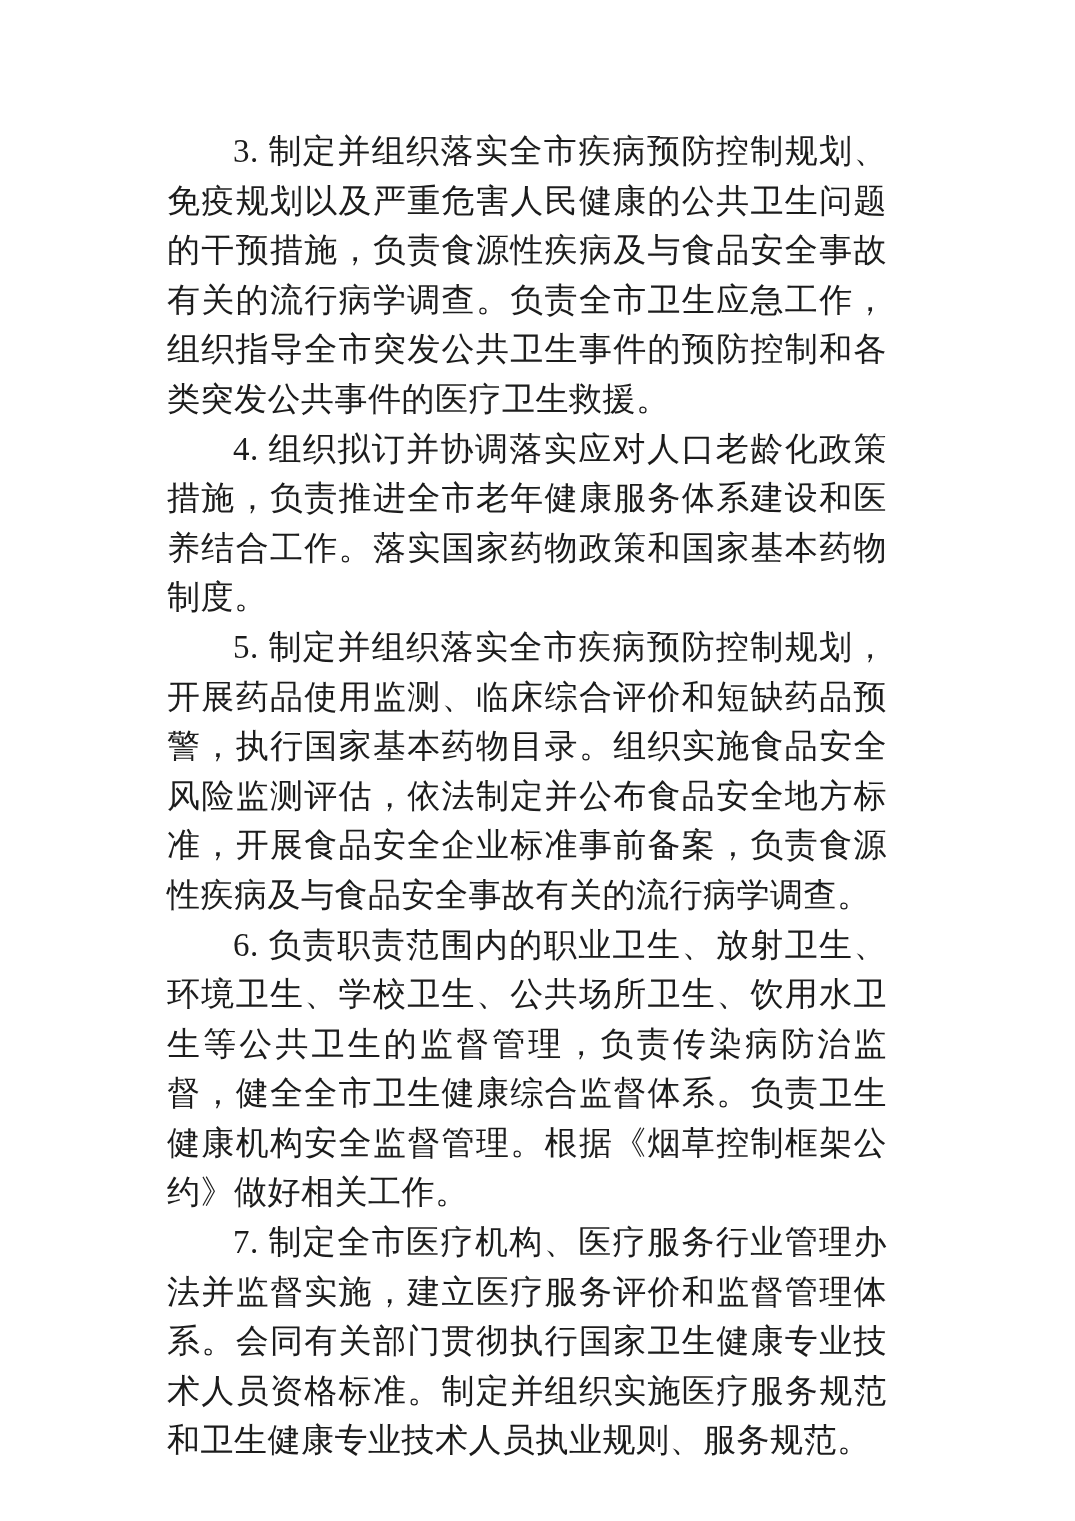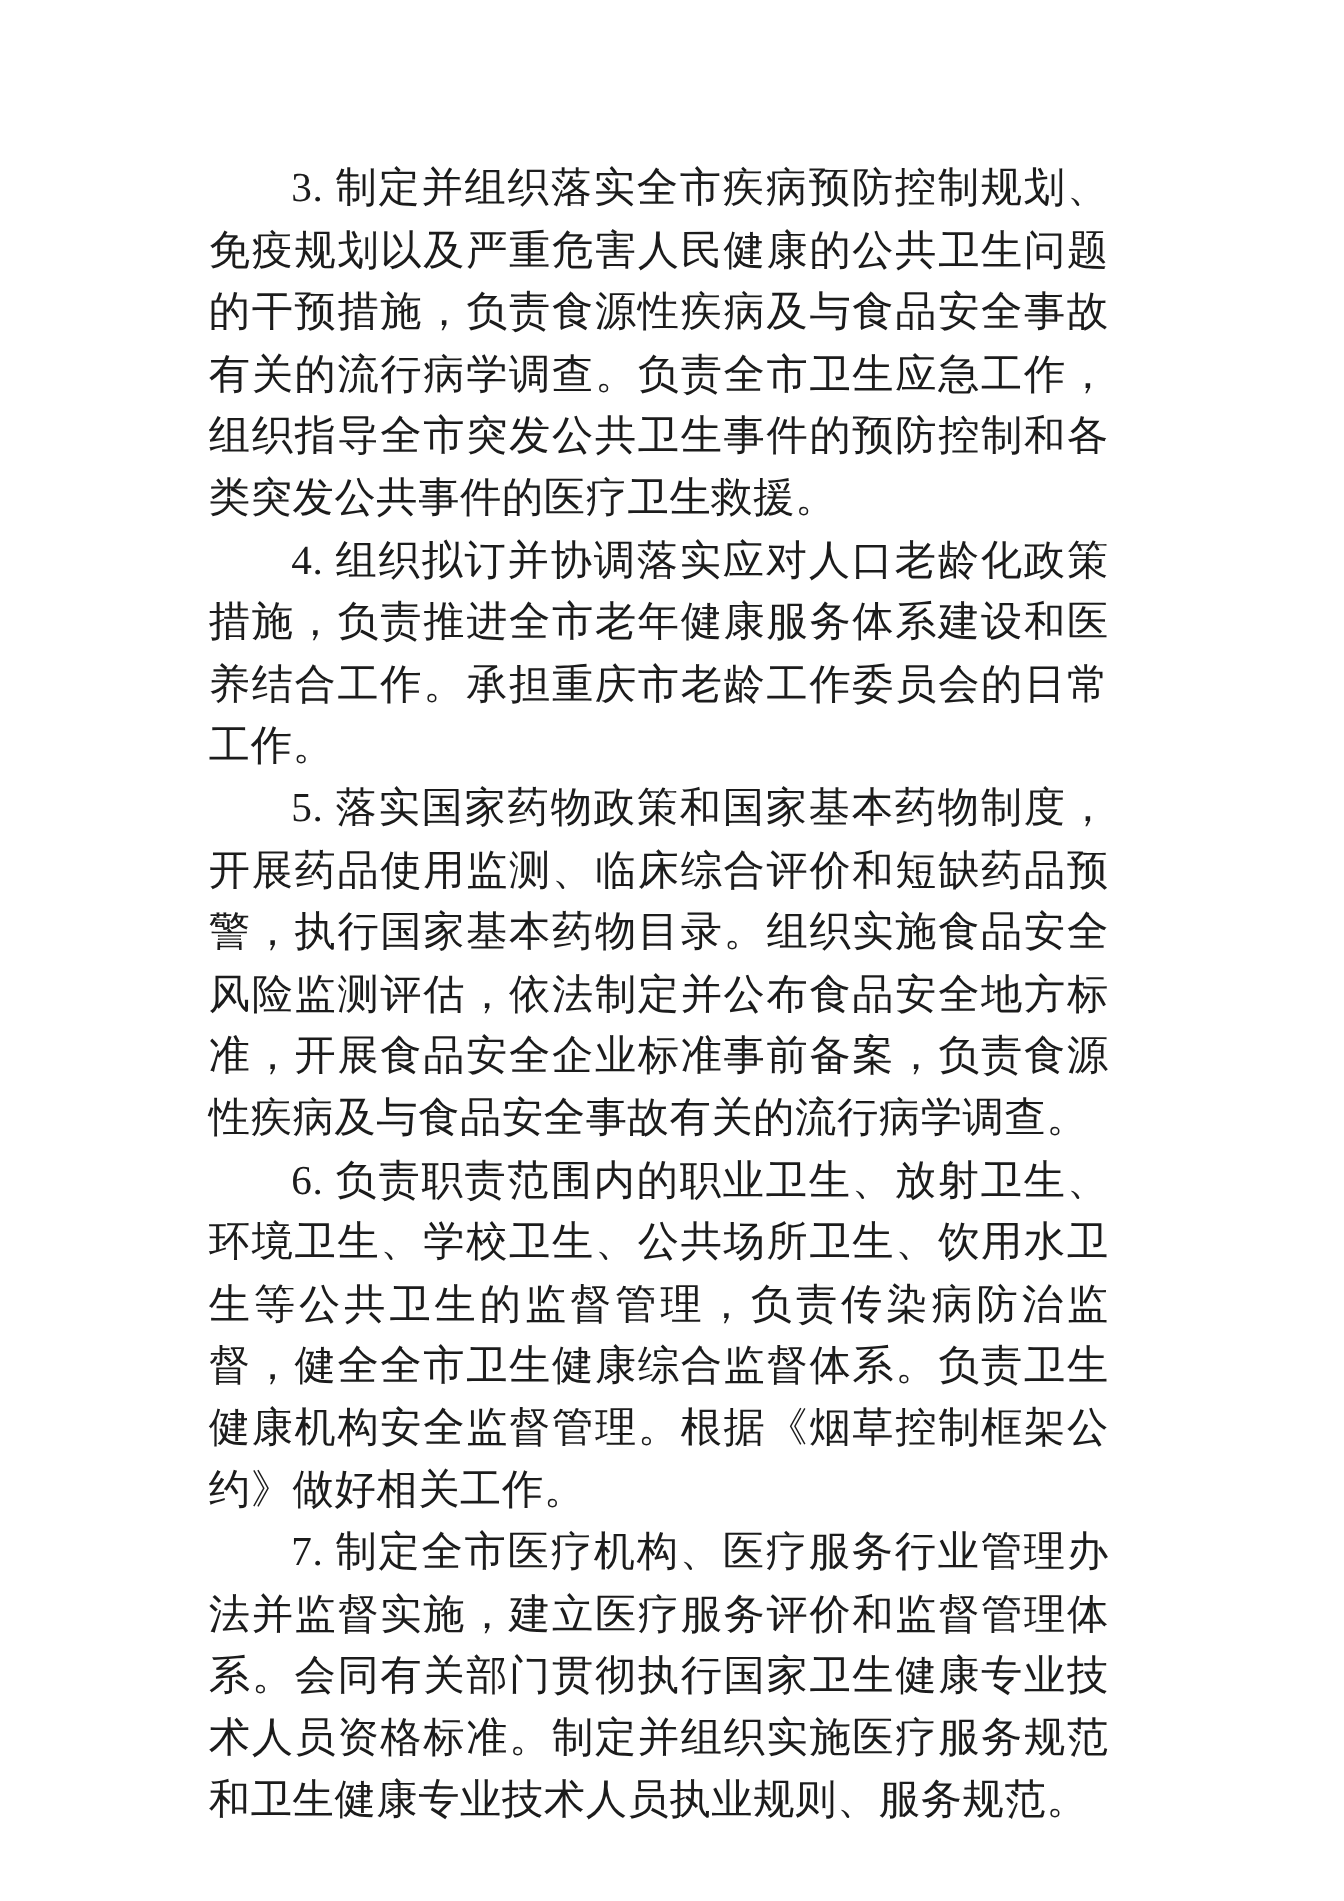--- a/index.html
+++ b/index.html
@@ -36,22 +36,22 @@
     }
   </style>
 </head>
 <body>
 
 <div class="page">
   <div class="doc-body">
 
     <p class="para"><span>3.</span> <span>制定并组织落实全市疾病预防控制规划、免疫规划以及严重危害人民健康的公共卫生问题的干预措施，负责食源性疾病及与食品安全事故有关的流行病学调查。负责全市卫生应急工作，组织指导全市突发公共卫生事件的预防控制和各类突发公共事件的医疗卫生救援。</span></p>
 
-    <p class="para"><span>4.</span> <span>组织拟订并协调落实应对人口老龄化政策措施，负责推进全市老年健康服务体系建设和医养结合工作。承担重庆市老龄工作委员会的日常工作。</span></p>
+    <p class="para"><span>4.</span> <span>组织拟订并协调落实应对人口老龄化政策措施，负责推进全市老年健康服务体系建设和医养结合工作。落实国家药物政策和国家基本药物制度。</span></p>
 
-    <p class="para"><span>5.</span> <span>落实国家药物政策和国家基本药物制度，开展药品使用监测、临床综合评价和短缺药品预警，执行国家基本药物目录。组织实施食品安全风险监测评估，依法制定并公布食品安全地方标准，开展食品安全企业标准事前备案，负责食源性疾病及与食品安全事故有关的流行病学调查。</span></p>
+    <p class="para"><span>5.</span> <span>制定并组织落实全市疾病预防控制规划，开展药品使用监测、临床综合评价和短缺药品预警，执行国家基本药物目录。组织实施食品安全风险监测评估，依法制定并公布食品安全地方标准，开展食品安全企业标准事前备案，负责食源性疾病及与食品安全事故有关的流行病学调查。</span></p>
 
     <p class="para"><span>6.</span> <span>负责职责范围内的职业卫生、放射卫生、环境卫生、学校卫生、公共场所卫生、饮用水卫生等公共卫生的监督管理，负责传染病防治监督，健全全市卫生健康综合监督体系。负责卫生健康机构安全监督管理。根据《烟草控制框架公约》做好相关工作。</span></p>
 
     <p class="para"><span>7.</span> <span>制定全市医疗机构、医疗服务行业管理办法并监督实施，建立医疗服务评价和监督管理体系。会同有关部门贯彻执行国家卫生健康专业技术人员资格标准。制定并组织实施医疗服务规范和卫生健康专业技术人员执业规则、服务规范。</span></p>
 
   </div>
 </div>
 
 </body></html>

